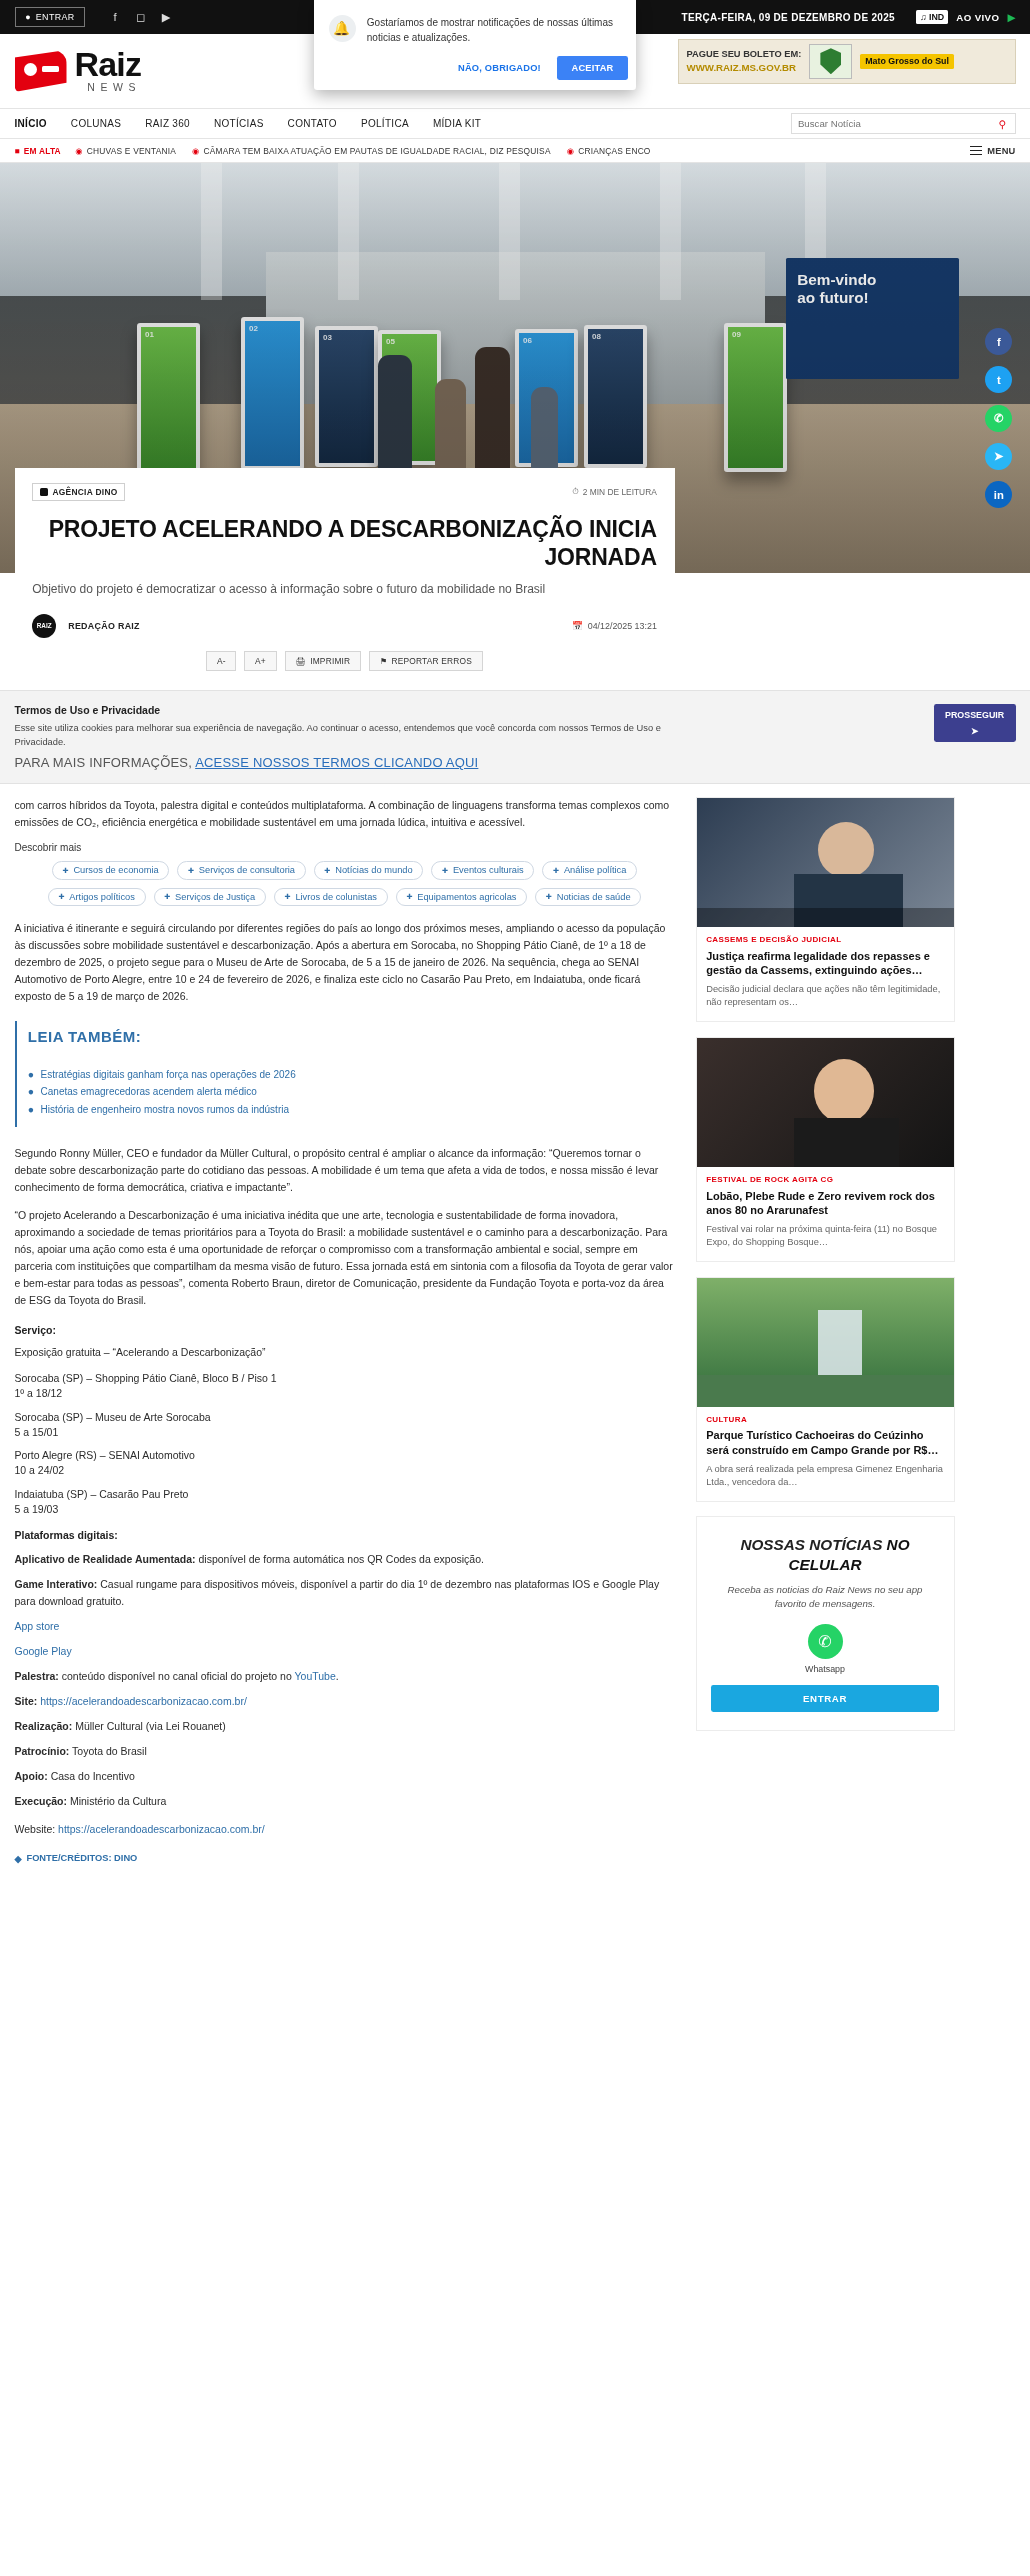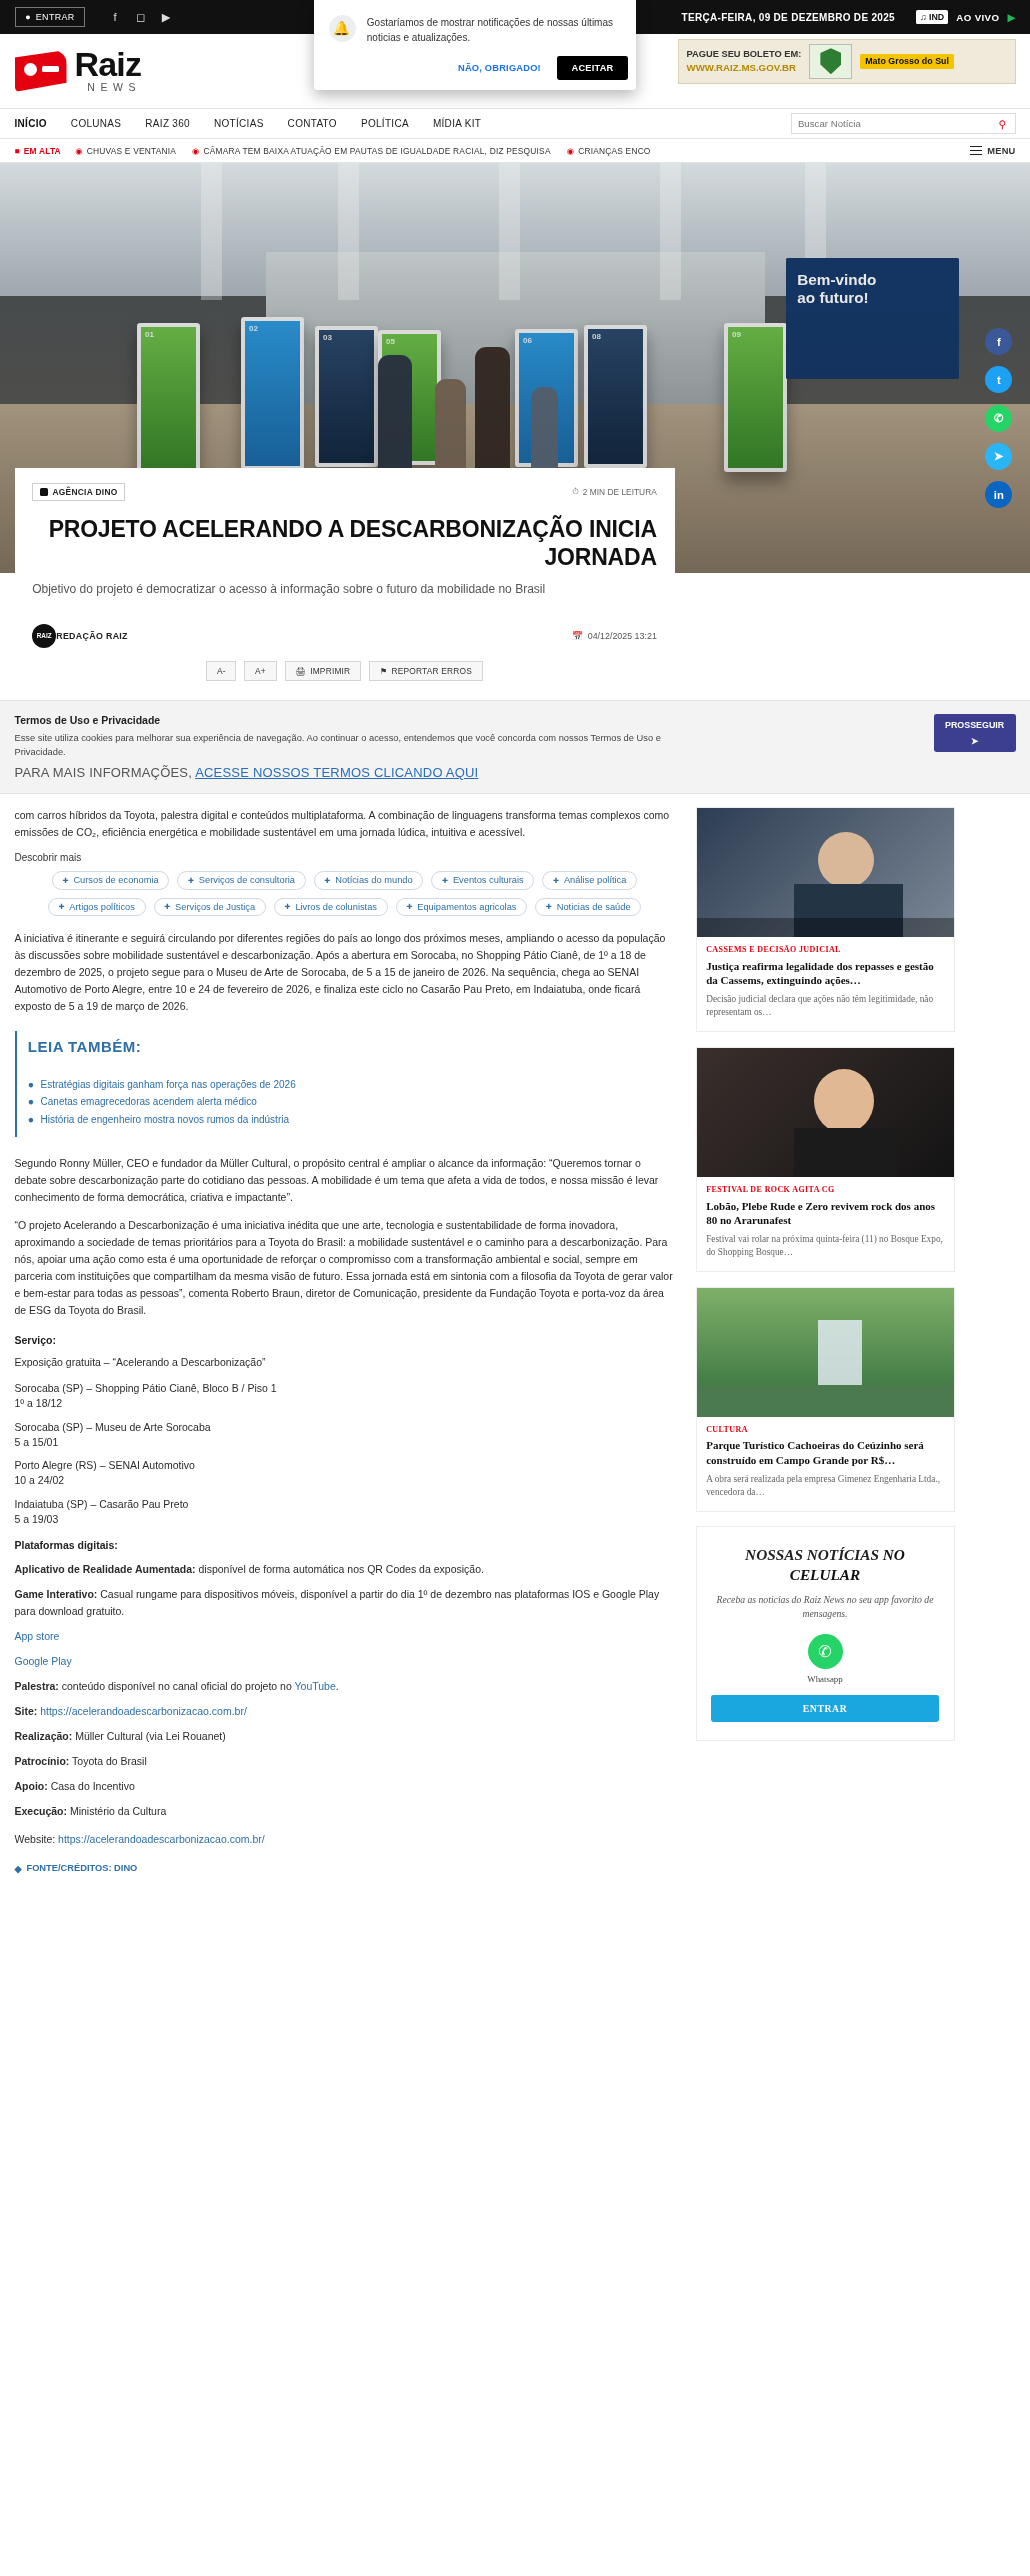--- a/index.html
+++ b/index.html
@@ -209,21 +209,21 @@
     font-size: 8.4px; font-weight:bold; letter-spacing:0.3px; padding: 3.2px 6.4px; color:#222;
   }
   .agency .dinoicon { width:8px; height:8px; background:#111; border-radius:1.6px; }
   .readtime { font-size: 8.4px; color:#666; display:flex; align-items:center; gap:4px; }
   .art-title {
     font-size: 23px; line-height: 1.22; font-weight: bold; color:#111; margin-top: 14.5px;
     letter-spacing:-0.2px;
     text-align:right;
   }
   .art-sub { font-size: 12px; color:#555; margin-top: 9.7px; line-height:1.45; }
-  .byline { display:flex; align-items:center; gap:0; margin-top: 25px; justify-content: space-between; }
+  .byline { display:flex; align-items:center; gap:12px; margin-top: 15px; justify-content: space-between; }
   .byline .av {
     width: 24px; height: 24px; border-radius:50%; background:#111; color:#fff;
     display:flex; align-items:center; justify-content:center; font-size: 6.4px; font-weight:bold;
   }
   .byline .nm { font-size: 8.9px; font-weight:bold; letter-spacing:0.3px; color:#222; }
   .byline .dt { margin-left:auto; font-size: 8.9px; color:#555; display:flex; align-items:center; gap:4px;}
 
   .toolrow { display:flex; gap:8px; justify-content:center; padding: 13px 0 8px; }
   .toolbtn {
     border:0.8px solid #d5d5d5; background:#f7f7f7; font-size: 8.4px; color:#333;
@@ -240,21 +240,21 @@
   .terms .more { font-size: 13px; color:#555; margin-top: 4.8px; letter-spacing:0.2px;}
   .terms .more a { color:#2a6ebb; text-decoration: underline; }
   .proceed {
     margin-left:auto; background:#3c3f8f; color:#fff; font-size: 8.9px; font-weight:bold;
     padding: 6.4px 11.3px; border-radius:2.4px; display:flex; align-items:center; gap:5.6px; white-space:nowrap;flex-direction:column;
   }
 
   
   .content { display:flex; gap: 21px; padding: 13px 14.5px 24px 14.5px; }
   .maincol { width: 660px; }
-  .sidecol { width: 259px; font-family: Liberation Serif, serif; }
+  .sidecol { width: 259px; }
 
   .maincol p { font-size: 10.5px; line-height: 1.62; color:#2b2b2b; margin-bottom: 11.3px; }
   .maincol p.small-gap { margin-bottom: 8px; }
 
   .discover { margin: 8px 0 14.5px; }
   .discover .dtitle { font-size: 10px; color:#333; margin-bottom:8px; }
   .chips { display:flex; flex-wrap:wrap; gap: 8px; justify-content:center; }
   .chip {
     border:0.8px solid #cfd8e3; color:#2f6fa8; font-size: 9.3px; border-radius: 11.3px;
     padding: 3.2px 9.7px; display:flex; align-items:center; gap:4.8px; background:#fff;
@@ -321,21 +321,21 @@
     border-bottom-left-radius: 3.2px; border-bottom-right-radius: 3.2px;
   }
   .notif .nrow { display:flex; gap:11.3px; padding: 14.5px 14.5px 11.3px; align-items:flex-start; }
   .notif .bell {
     width: 27px; height:27px; border-radius:50%; background:#eceff1; color:#607d8b;
     display:flex; align-items:center; justify-content:center; font-size: 13.7px; flex:none;
   }
   .notif .ntext { font-size: 10px; color:#333; line-height:1.5; }
   .notif .nbtns { display:flex; justify-content:flex-end; gap:4.8px; padding: 0 8px 9.7px; }
   .notif .nb1 { color:#1a73e8; font-size: 9.3px; font-weight:bold; padding:7.2px 11.3px; letter-spacing:0.2px;}
-  .notif .nb2 { background:#000000; color:#fff; font-size: 9.3px; font-weight:bold; padding:7.2px 14.5px; border-radius:2.4px; letter-spacing:0.2px;}
+  .notif .nb2 { background:#3b82f6; color:#fff; font-size: 9.3px; font-weight:bold; padding:7.2px 14.5px; border-radius:2.4px; letter-spacing:0.2px;}
 </style>
 </head>
 <body>
 
 <div class="page">
 
   <div class="topbar">
     <div class="enter-btn">
       <span>●</span>
       <span>ENTRAR</span>

